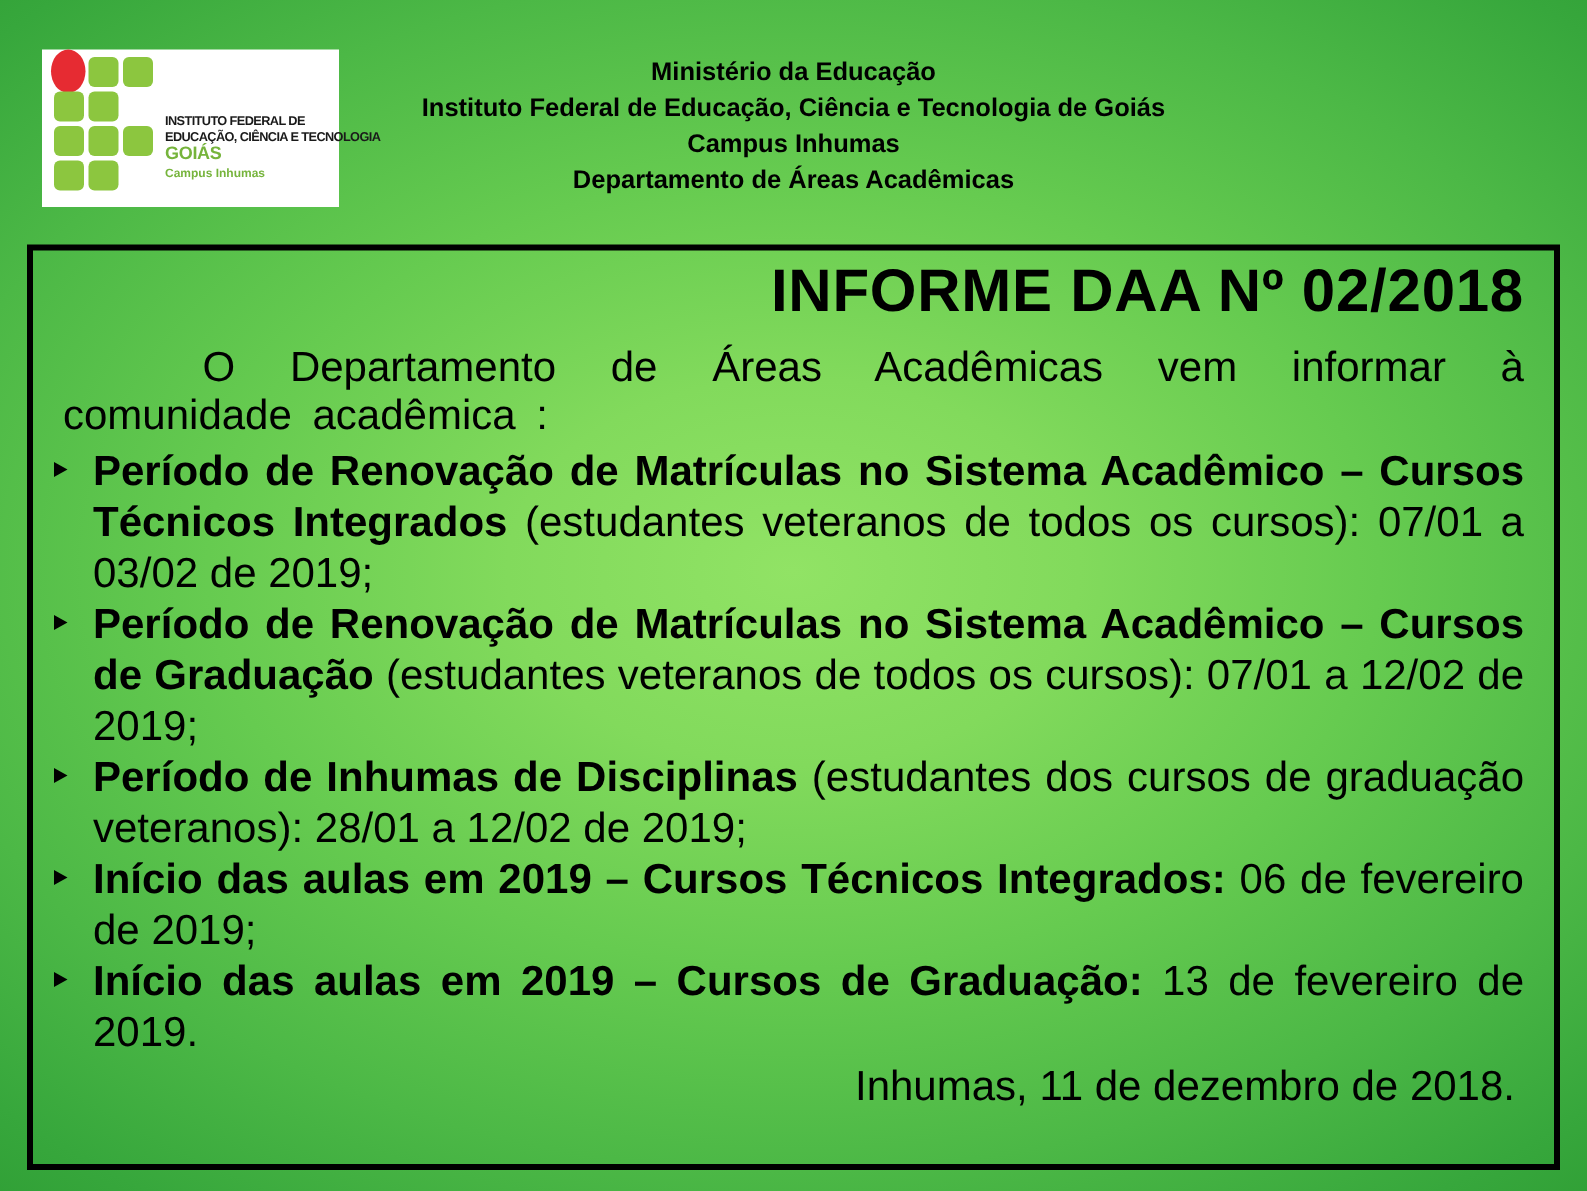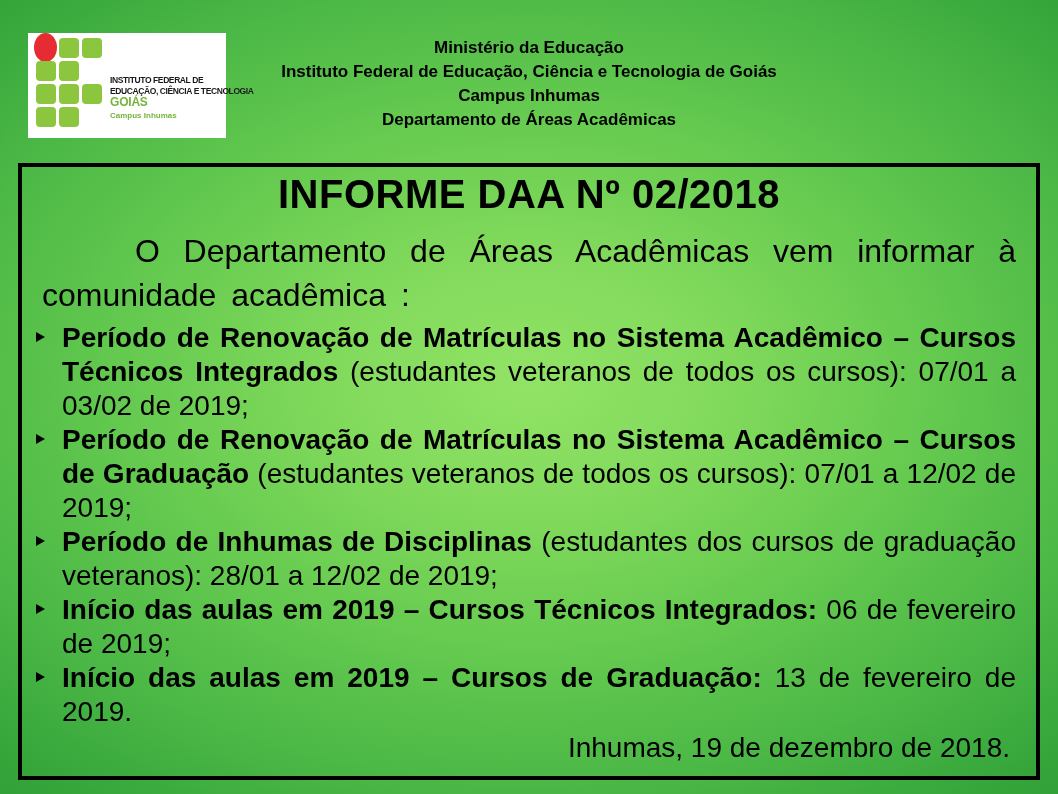--- a/index.html
+++ b/index.html
@@ -51,26 +51,26 @@
 
   
   .box {
     position:absolute; left:18px; top:163px;
     width:1022px; height:617px;
     border:4px solid #000;
     padding:2px 20px 0 20px;
     overflow:hidden;
   }
   .title {
-    text-align:center; font-size:40px; font-weight:bold; line-height:46px;
+    text-align:right; font-size:40px; font-weight:bold; line-height:46px;
     letter-spacing:0.5px; margin-top:2px;
   }
   .intro {
     margin-top:12px;
-    font-size:32px; line-height:44px;
+    font-size:28px; line-height:32px;
     text-align:justify; text-indent:93px;
     word-spacing:6px;
   }
   ul.items { list-style:none; margin-top:4px; }
   ul.items li {
     position:relative;
     padding-left:20px;
     font-size:28px; line-height:34px;
     text-align:justify;
   }
@@ -139,15 +139,15 @@
       <span class="arrow"></span><span class="b">Período de Inhumas de Disciplinas</span><span> (estudantes dos cursos de graduação veteranos): 28/01 a 12/02 de 2019;</span>
     </li>
     <li>
       <span class="arrow"></span><span class="b">Início das aulas em 2019 – Cursos Técnicos Integrados:</span><span> 06 de fevereiro de 2019;</span>
     </li>
     <li>
       <span class="arrow"></span><span class="b">Início das aulas em 2019 – Cursos de Graduação:</span><span> 13 de fevereiro de 2019.</span>
     </li>
   </ul>
 
-  <div class="date-line">Inhumas, 19 de dezembro de 2018.</div>
+  <div class="date-line">Inhumas, 11 de dezembro de 2018.</div>
 
 </div>
 
 </body></html>

